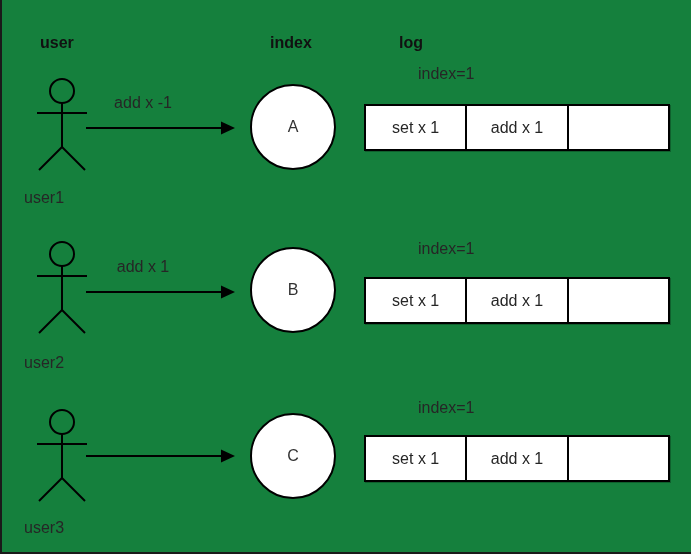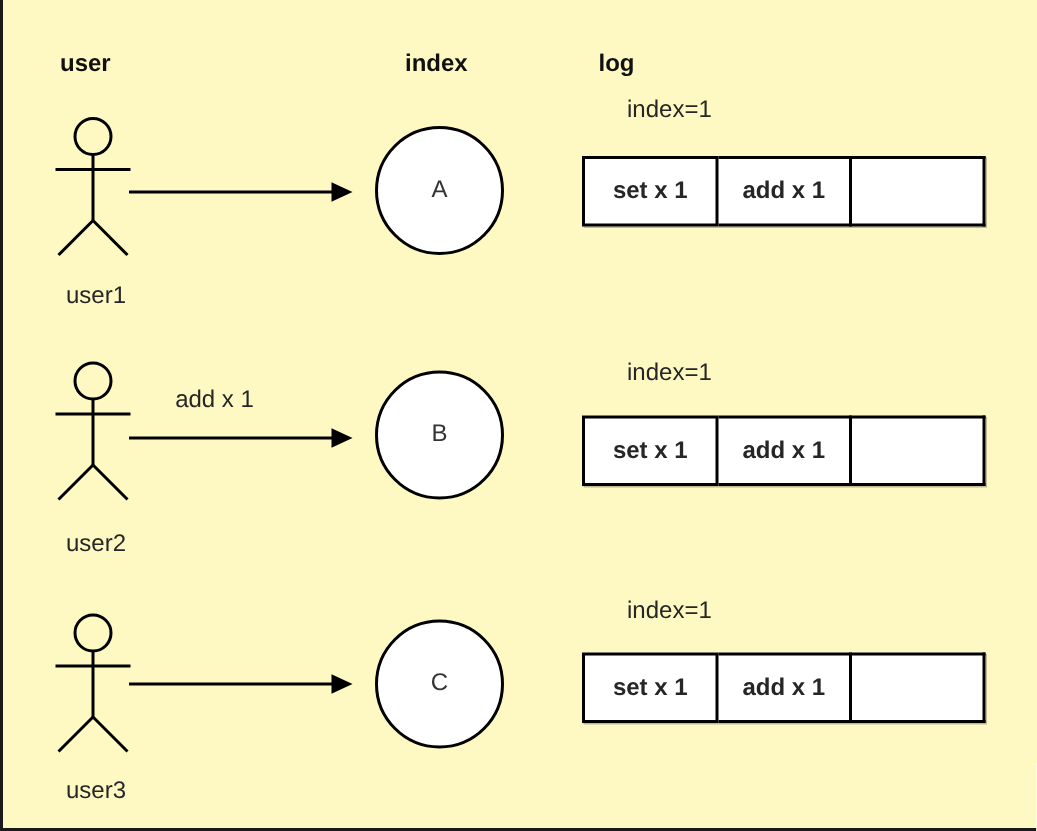--- a/index.html
+++ b/index.html
@@ -1,20 +1,20 @@
 <!DOCTYPE html>
 <html><head>
 <meta charset="utf-8">
 <style>
   html, body { margin: 0; padding: 0; background: #fff; }
   .canvas {
     position: relative;
     width: 691px;
     height: 554px;
-    background: #fef9c3;
+    background: #15803d;
     font-family: "Liberation Sans", sans-serif;
     overflow: hidden;
     color: #262626;
   }
   .edge-left {
     position: absolute; left: 0; top: 0;
     width: 2px; height: 554px; background: #1a1a1a;
   }
   .edge-bottom {
     position: absolute; left: 0; bottom: 0;
@@ -29,21 +29,21 @@
   .hdr-node { left: 270px; }
   .hdr-log  { left: 399px; }
 
   .row { position: absolute; inset: 0; }
   .row1 { --fy: 77px;  --ay: 128px; --cy: 84px;  --uy: 189px; --iy: 65px;  --ty: 104px; }
   .row2 { --fy: 240px; --ay: 292px; --cy: 247px; --uy: 354px; --iy: 240px; --ty: 277px; }
   .row3 { --fy: 408px; --ay: 456px; --cy: 413px; --uy: 519px; --iy: 399px; --ty: 435px; }
 
   .figure { position: absolute; left: 36px; top: var(--fy); width: 52px; height: 94px; }
   .user-label {
-    position: absolute; left: 44px; top: var(--uy);
+    position: absolute; left: 24px; top: var(--uy);
     font-size: 16px; line-height: 18px;
   }
   .arrow {
     position: absolute; left: 86px; top: calc(var(--ay) - 7px);
     width: 150px; height: 14px;
   }
   .arrow-label {
     position: absolute; left: 85px; top: calc(var(--ay) - 34px);
     width: 116px; text-align: center;
     font-size: 16px; line-height: 18px;
@@ -55,26 +55,25 @@
     box-sizing: border-box;
     display: flex; align-items: center; justify-content: center;
     font-size: 16px; color: #333;
     background: #fff;
   }
   .log-index {
     position: absolute; left: 390px; top: var(--iy);
     font-size: 16px; line-height: 18px; margin-left: 28px;
   }
   .log-table {
-    position: absolute; left: 388px; top: var(--ty);
-    width: 269px; height: 47px;
+    position: absolute; left: 364px; top: var(--ty);
+    width: 306px; height: 47px;
     display: flex;
     box-shadow: 1px 1px 0 rgba(0,0,0,0.25);
     background: #fff;
-    font-weight: bold;
   }
   .log-cell {
     flex: 1 1 0;
     border: 2px solid #000;
     border-left: none;
     box-sizing: border-box;
     display: flex; align-items: center; justify-content: center;
     font-size: 16px;
   }
   .log-cell:first-child { border-left: 2px solid #000; }
@@ -94,20 +93,21 @@
     <div class="figure">
       <svg width="52" height="94" viewBox="0 0 52 94">
         <circle cx="26" cy="14" r="12" fill="none" stroke="#000" stroke-width="2"></circle>
         <line x1="26" y1="26" x2="26" y2="70" stroke="#000" stroke-width="2"></line>
         <line x1="1" y1="36" x2="51" y2="36" stroke="#000" stroke-width="2"></line>
         <line x1="26" y1="70" x2="3" y2="93" stroke="#000" stroke-width="2"></line>
         <line x1="26" y1="70" x2="49" y2="93" stroke="#000" stroke-width="2"></line>
       </svg>
     </div>
     <div class="user-label">user1</div>
+    <div class="arrow-label">add x -1</div>
     <div class="arrow">
       <svg width="150" height="14" viewBox="0 0 150 14">
         <line x1="0" y1="7" x2="136" y2="7" stroke="#000" stroke-width="2"></line>
         <path d="M135 0.5 L149 7 L135 13.5 Z" fill="#000"></path>
       </svg>
     </div>
     <div class="node-circle">
       <span>A</span>
     </div>
     <div class="log-index">index=1</div>

